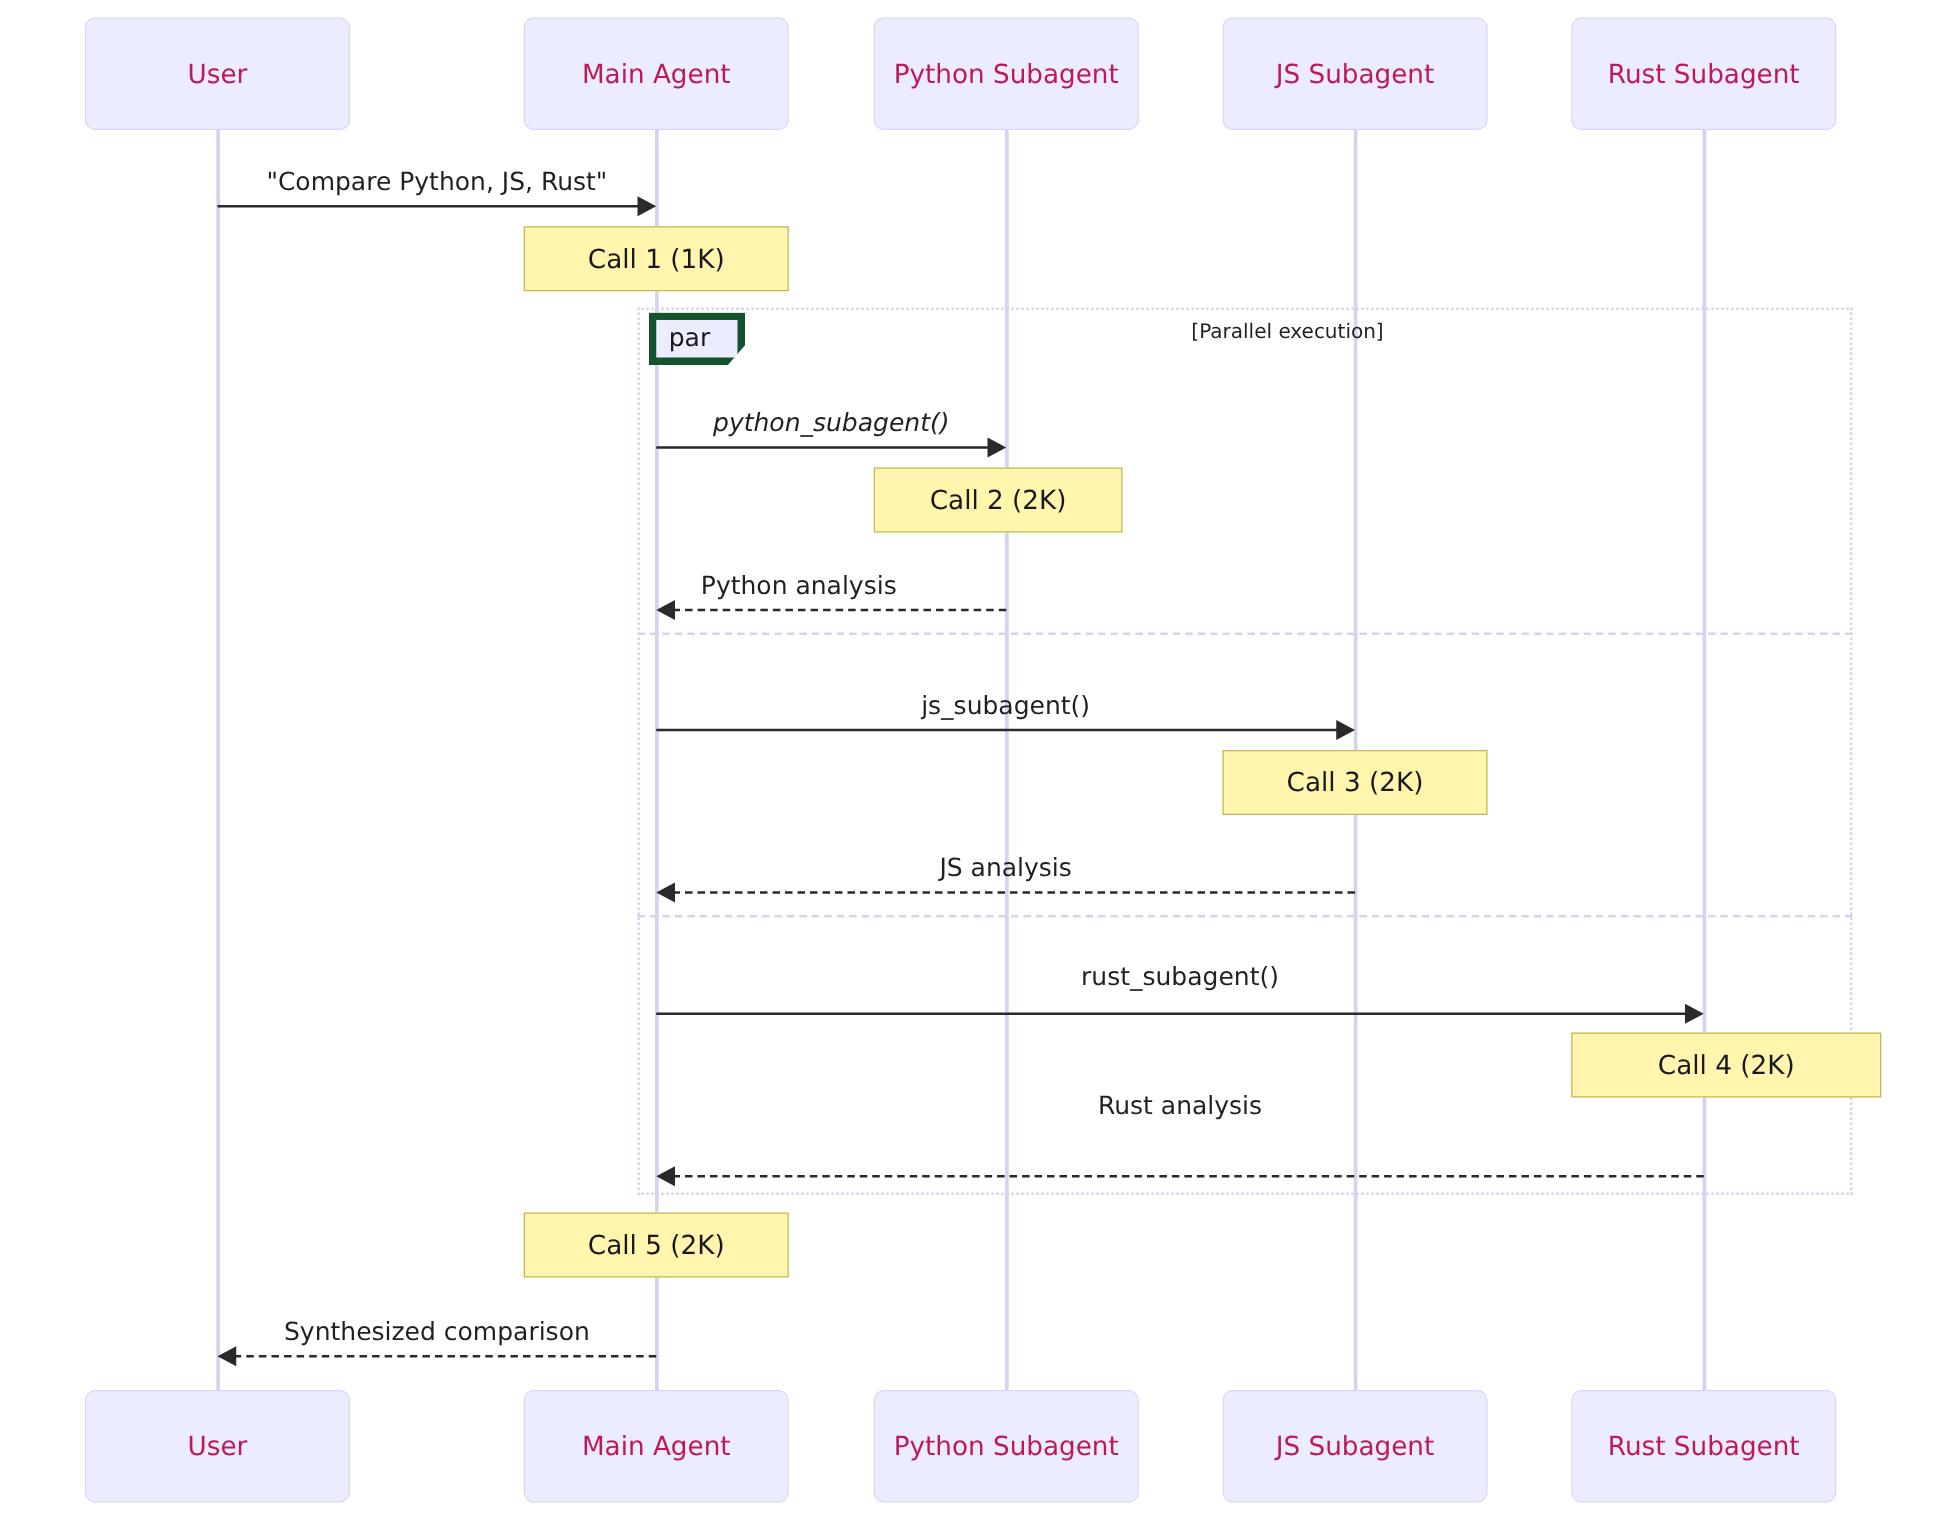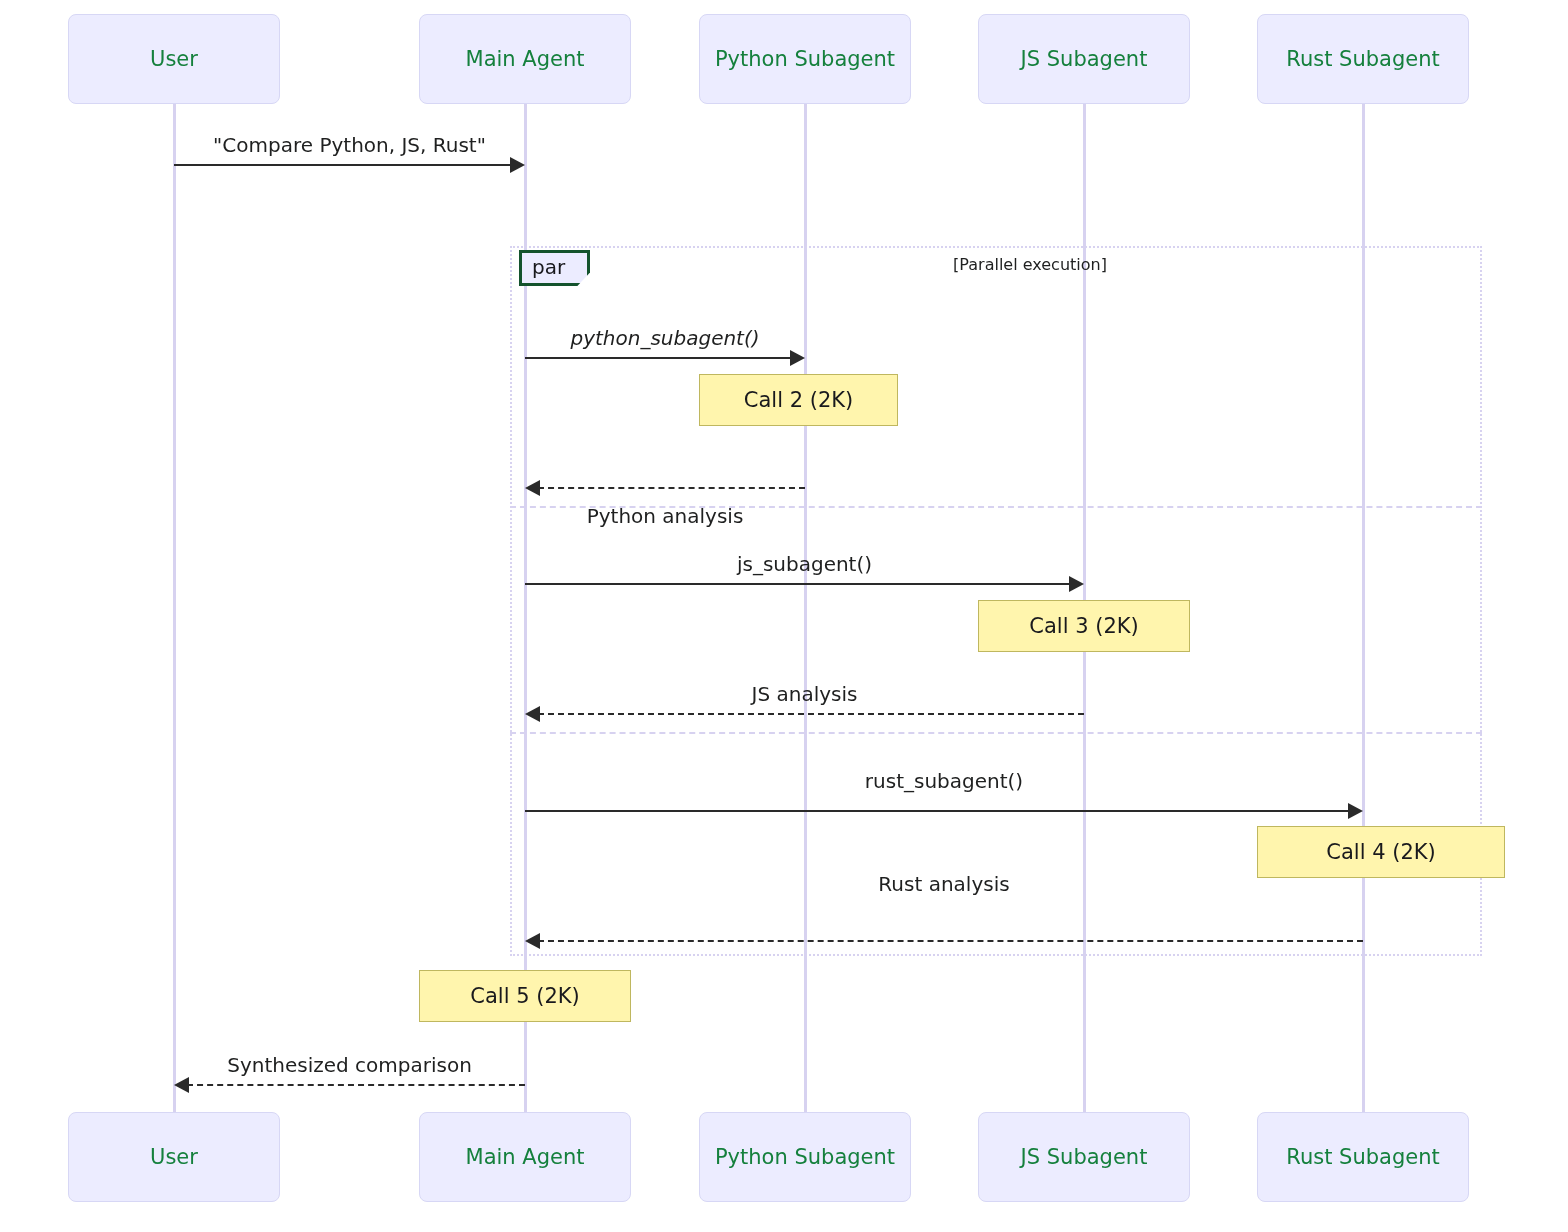--- a/index.html
+++ b/index.html
@@ -12,21 +12,21 @@
   #stage{position:relative;width:1568px;height:1232px;}
 
   
   .actor{
     position:absolute;
     background:#ececff;
     border:1px solid #d7d7f5;
     border-radius:8px;
     display:flex;align-items:center;justify-content:center;
     font-size:21px;
-    color:#15803d;
+    color:#be185d;
     box-sizing:border-box;
   }
   
   .lifeline{
     position:absolute;
     width:3px;
     background:#d7d2f0;
   }
   
   .msg{position:absolute;height:2px;}
@@ -65,21 +65,21 @@
   
   .frame{
     position:absolute;
     border:2px dotted #d7d2f0;
     box-sizing:border-box;
     pointer-events:none;
   }
   .frame-label{
     position:absolute;
     background:#ececff;
-    border:3px solid #14532d;
+    border:6px solid #14532d;
     font-size:20px;
     color:#19191d;
     padding:2px 22px 3px 10px;
     box-sizing:border-box;
     clip-path:polygon(0 0, 100% 0, 100% 62%, 82% 100%, 0 100%);
     line-height:1.25;
   }
   .frame-title{
     position:absolute;
     font-size:16px;
@@ -125,21 +125,21 @@
   <div class="msg solid" id="msg-line-0" style="top: 164px; left: 174px; width: 338px;"></div>
   <div class="arrowhead right" id="msg-head-0" style="top: 157px; left: 510px;"></div>
   <div class="msg-label" id="msg-lab-0" style="left: 349.5px; top: 133px;">"Compare Python, JS, Rust"</div>
 
   <div class="msg solid" id="msg-line-1" style="top: 357px; left: 525px; width: 267px;"></div>
   <div class="arrowhead right" id="msg-head-1" style="top: 350px; left: 790px;"></div>
   <div class="msg-label" id="msg-lab-1" style="left: 665px; top: 326px; font-style: italic;">python_subagent()</div>
 
   <div class="msg dashed" id="msg-line-2" style="top: 487px; left: 538px; width: 267px;"></div>
   <div class="arrowhead left" id="msg-head-2" style="top: 480px; left: 525px;"></div>
-  <div class="msg-label" id="msg-lab-2" style="left: 665px; top: 456px; margin-top: 48px;">Python analysis</div>
+  <div class="msg-label" id="msg-lab-2" style="left: 639px; top: 456px;">Python analysis</div>
 
   <div class="msg solid" id="msg-line-3" style="top: 583px; left: 525px; width: 546px;"></div>
   <div class="arrowhead right" id="msg-head-3" style="top: 576px; left: 1069px;"></div>
   <div class="msg-label" id="msg-lab-3" style="left: 804.5px; top: 552px;">js_subagent()</div>
 
   <div class="msg dashed" id="msg-line-4" style="top: 713px; left: 538px; width: 546px;"></div>
   <div class="arrowhead left" id="msg-head-4" style="top: 706px; left: 525px;"></div>
   <div class="msg-label" id="msg-lab-4" style="left: 804.5px; top: 682px;">JS analysis</div>
 
   <div class="msg solid" id="msg-line-5" style="top: 810px; left: 525px; width: 825px;"></div>
@@ -147,18 +147,19 @@
   <div class="msg-label" id="msg-lab-5" style="left: 944px; top: 769px;">rust_subagent()</div>
 
   <div class="msg dashed" id="msg-line-6" style="top: 940px; left: 538px; width: 825px;"></div>
   <div class="arrowhead left" id="msg-head-6" style="top: 933px; left: 525px;"></div>
   <div class="msg-label" id="msg-lab-6" style="left: 944px; top: 872px;">Rust analysis</div>
 
   <div class="msg dashed" id="msg-line-7" style="top: 1084px; left: 187px; width: 338px;"></div>
   <div class="arrowhead left" id="msg-head-7" style="top: 1077px; left: 174px;"></div>
   <div class="msg-label" id="msg-lab-7" style="left: 349.5px; top: 1053px; text-align: right;">Synthesized comparison</div>
 
+  <div class="note" id="note-0" style="left: 419px; top: 181px; width: 212px; height: 52px;">Call 1 (1K)</div>
   <div class="note" id="note-1" style="left: 699px; top: 374px; width: 199px; height: 52px;">Call 2 (2K)</div>
   <div class="note" id="note-2" style="left: 978px; top: 600px; width: 212px; height: 52px; text-align: center;">Call 3 (2K)</div>
   <div class="note" id="note-3" style="left: 1257px; top: 826px; width: 248px; height: 52px;">Call 4 (2K)</div>
   <div class="note" id="note-4" style="left: 419px; top: 970px; width: 212px; height: 52px;">Call 5 (2K)</div>
 
 </div>
 
 </body></html>

